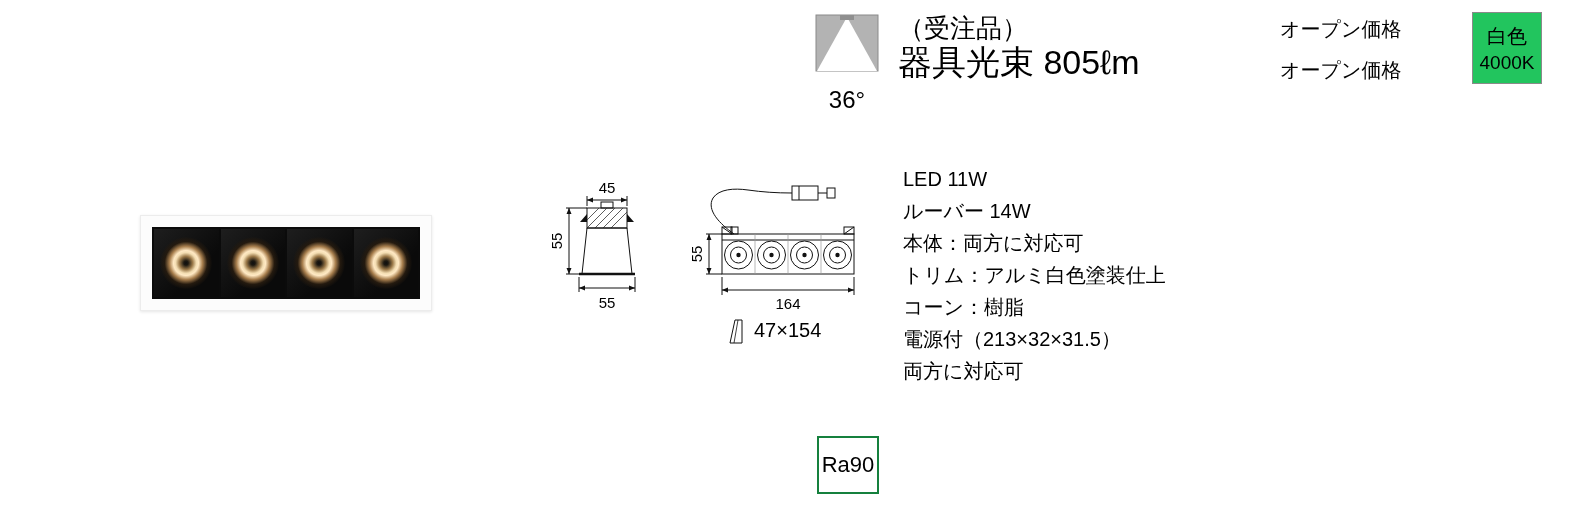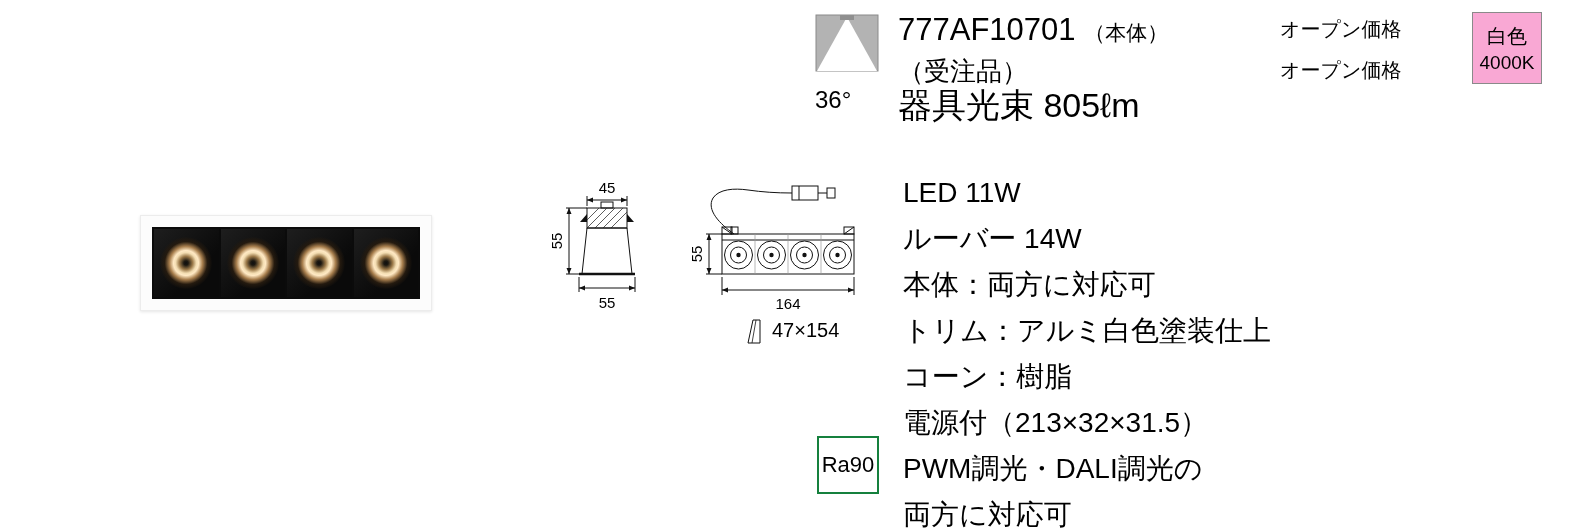--- a/index.html
+++ b/index.html
@@ -12,52 +12,52 @@
     background:#fcfcfc; border:1px solid #ececec; box-shadow:0 1px 3px rgba(0,0,0,.10);
     display:flex; align-items:center; justify-content:center; }
   .photo-inner { width:268px; height:72px; background:#0b0b0b; display:flex; gap:2px; padding:2px; }
   .module { flex:1; position:relative; background:linear-gradient(135deg,#1e1e1e 0%,#0a0a0a 65%); overflow:hidden; }
   .module::after { content:""; position:absolute; left:50%; top:50%; width:52px; height:52px;
     transform:translate(-50%,-50%); border-radius:50%;
     background:radial-gradient(circle,#32271400 0%,#32271466 6%,#9a7848 18%,#f3ddb2 28%,#ffe9c4 34%,#a87f4e 45%,#241a0f 58%,rgba(10,10,10,0) 72%); }
 
   
   .beam-icon { position:absolute; left:815px; top:14px; width:64px; height:58px; }
-  .beam-label { position:absolute; left:815px; top:86px; width:64px; text-align:left; font-size:24px; }
+  .beam-label { position:absolute; left:815px; top:86px; width:64px; text-align:center; font-size:24px; }
 
   
   .drawing-section { position:absolute; left:552px; top:178px; }
   .drawing-side { position:absolute; left:650px; top:182px; }
   .dim-line, .obj-line { stroke:#111; stroke-width:1; fill:none; }
   .obj-thick { stroke:#111; stroke-width:2.4; fill:none; }
   .hatch { stroke:#333; stroke-width:.8; }
   .sep { stroke:#999; stroke-width:.7; }
   .dim-text { font-size:15px; fill:#000; font-family:"Liberation Sans","DejaVu Sans",sans-serif; }
   .arrow { fill:#111; }
 
-  .cutout { position:absolute; left:744px; top:316px; display:flex; align-items:flex-start; gap:6px; font-size:20px; }
+  .cutout { position:absolute; left:726px; top:316px; display:flex; align-items:flex-start; gap:6px; font-size:20px; }
   .cutout-label { line-height:28px; }
 
   
   .model-block { position:absolute; left:898px; top:10px; }
   .model-line { font-size:31px; line-height:40px; white-space:nowrap; }
   .model-note { font-size:21px; }
   .order-note { font-size:26px; line-height:34px; margin-top:1px; }
   .flux { font-size:34px; line-height:34px; }
   .spec-list { position:absolute; left:903px; top:163px; }
-  .spec-line { font-size:28px; line-height:32px; white-space:nowrap;margin-top:14px; }
+  .spec-line { font-size:20px; line-height:32px; white-space:nowrap; }
 
   
   .price { position:absolute; font-size:20px; white-space:nowrap; }
   .price-1 { left:1280px; top:16px; }
   .price-2 { left:1280px; top:57px; }
 
   
   .color-badge { position:absolute; left:1472px; top:12px; width:70px; height:72px; border:1px solid #8a8a8a;
-    display:flex; flex-direction:column; align-items:center; justify-content:center; gap:2px; background:#f9a8d4; }
+    display:flex; flex-direction:column; align-items:center; justify-content:center; gap:2px; background:#22c55e; }
   .color-badge .name { font-size:20px; }
   .color-badge .temp { font-size:19px; }
   .cri-badge { position:absolute; left:817px; top:436px; width:62px; height:58px; border:2px solid #15803d;
     display:flex; align-items:center; justify-content:center; font-size:22px; background:#fff; }
 </style>
 </head>
 <body>
 
 <div class="page">
 
@@ -159,36 +159,31 @@
 
   <div class="cutout">
     <svg width="22" height="30" viewBox="0 0 22 30">
       <polygon points="4,27 9,4 16,4 16,27" fill="#fff" stroke="#111" stroke-width="1"></polygon>
       <line x1="12" y1="4" x2="8" y2="27" stroke="#111" stroke-width=".8"></line>
     </svg>
     <span class="cutout-label">47×154</span>
   </div>
 
   <div class="model-block">
-    <div class="model-line">
-      <span>777AF10701</span>
-      <span class="model-note">（本体）</span>
-    </div>
     <div class="order-note">（受注品）</div>
     <div class="flux">器具光束 805ℓm</div>
   </div>
 
   <div class="spec-list">
     <div class="spec-line">LED 11W</div>
     <div class="spec-line">ルーバー 14W</div>
     <div class="spec-line">本体：両方に対応可</div>
     <div class="spec-line">トリム：アルミ白色塗装仕上</div>
     <div class="spec-line">コーン：樹脂</div>
     <div class="spec-line">電源付（213×32×31.5）</div>
-    <div class="spec-line">PWM調光・DALI調光の</div>
     <div class="spec-line">両方に対応可</div>
   </div>
 
   <div class="price price-1">オープン価格</div>
   <div class="price price-2">オープン価格</div>
 
   <div class="color-badge">
     <div class="name">白色</div>
     <div class="temp">4000K</div>
   </div>

